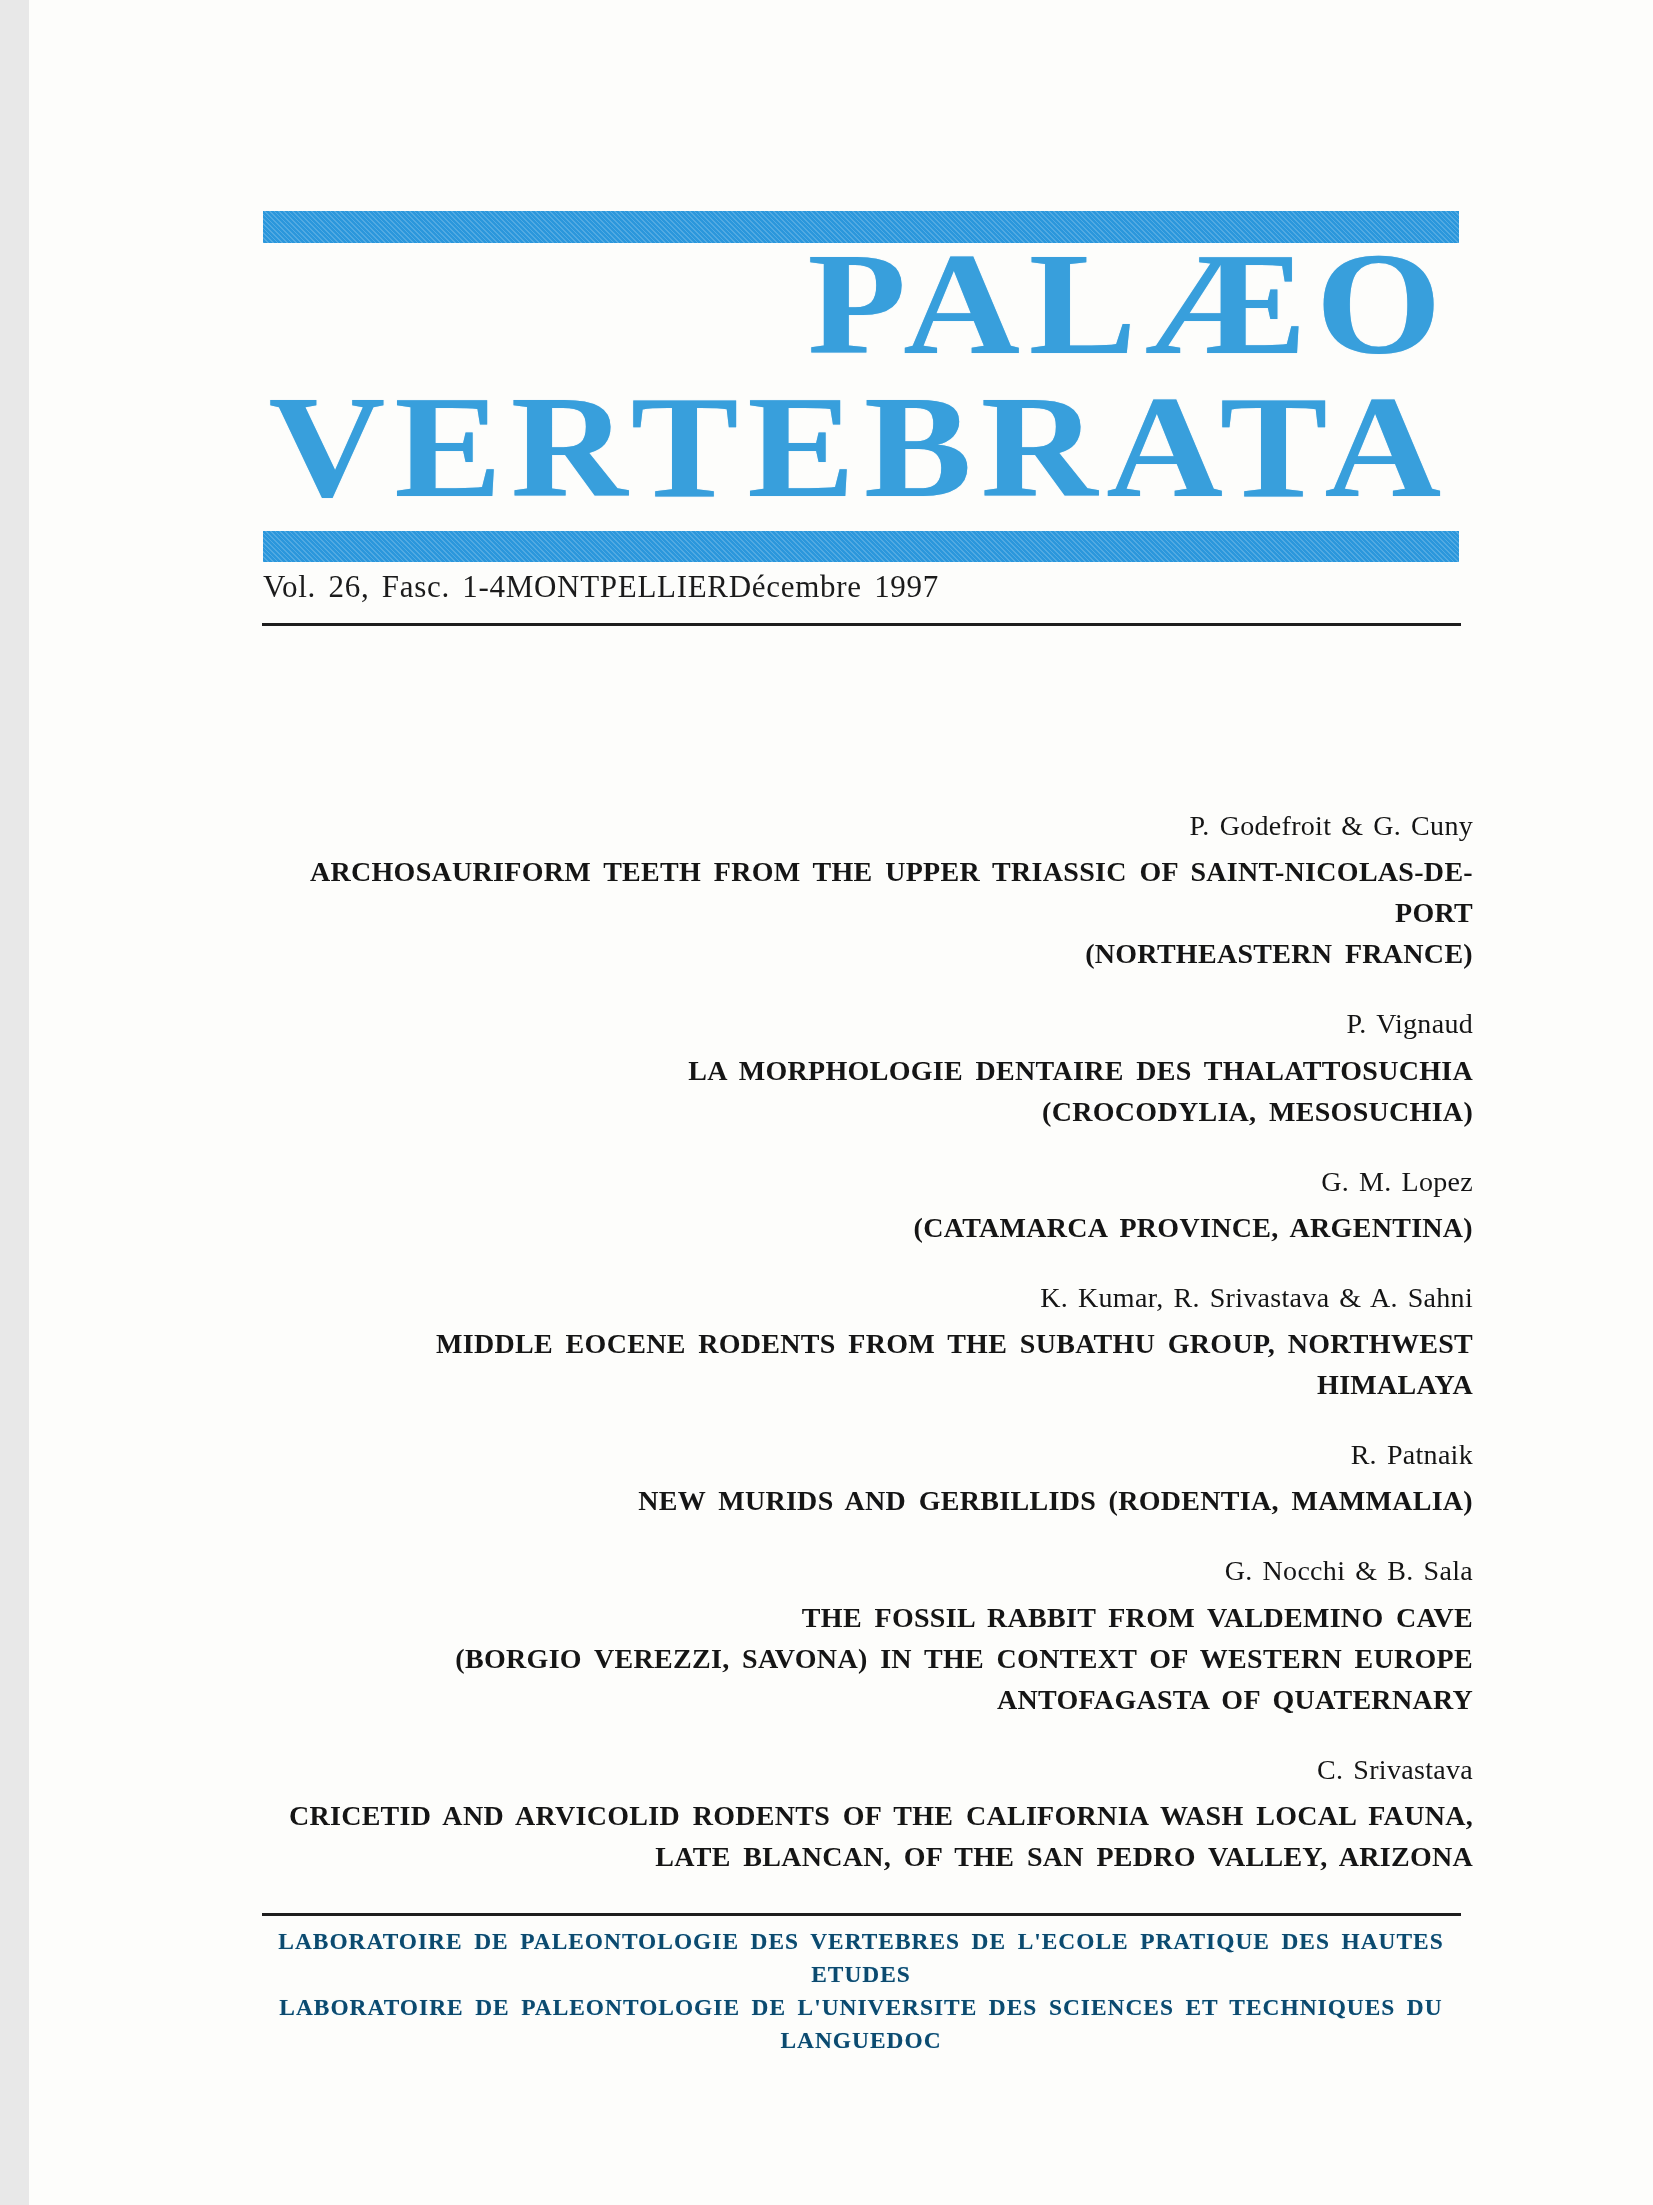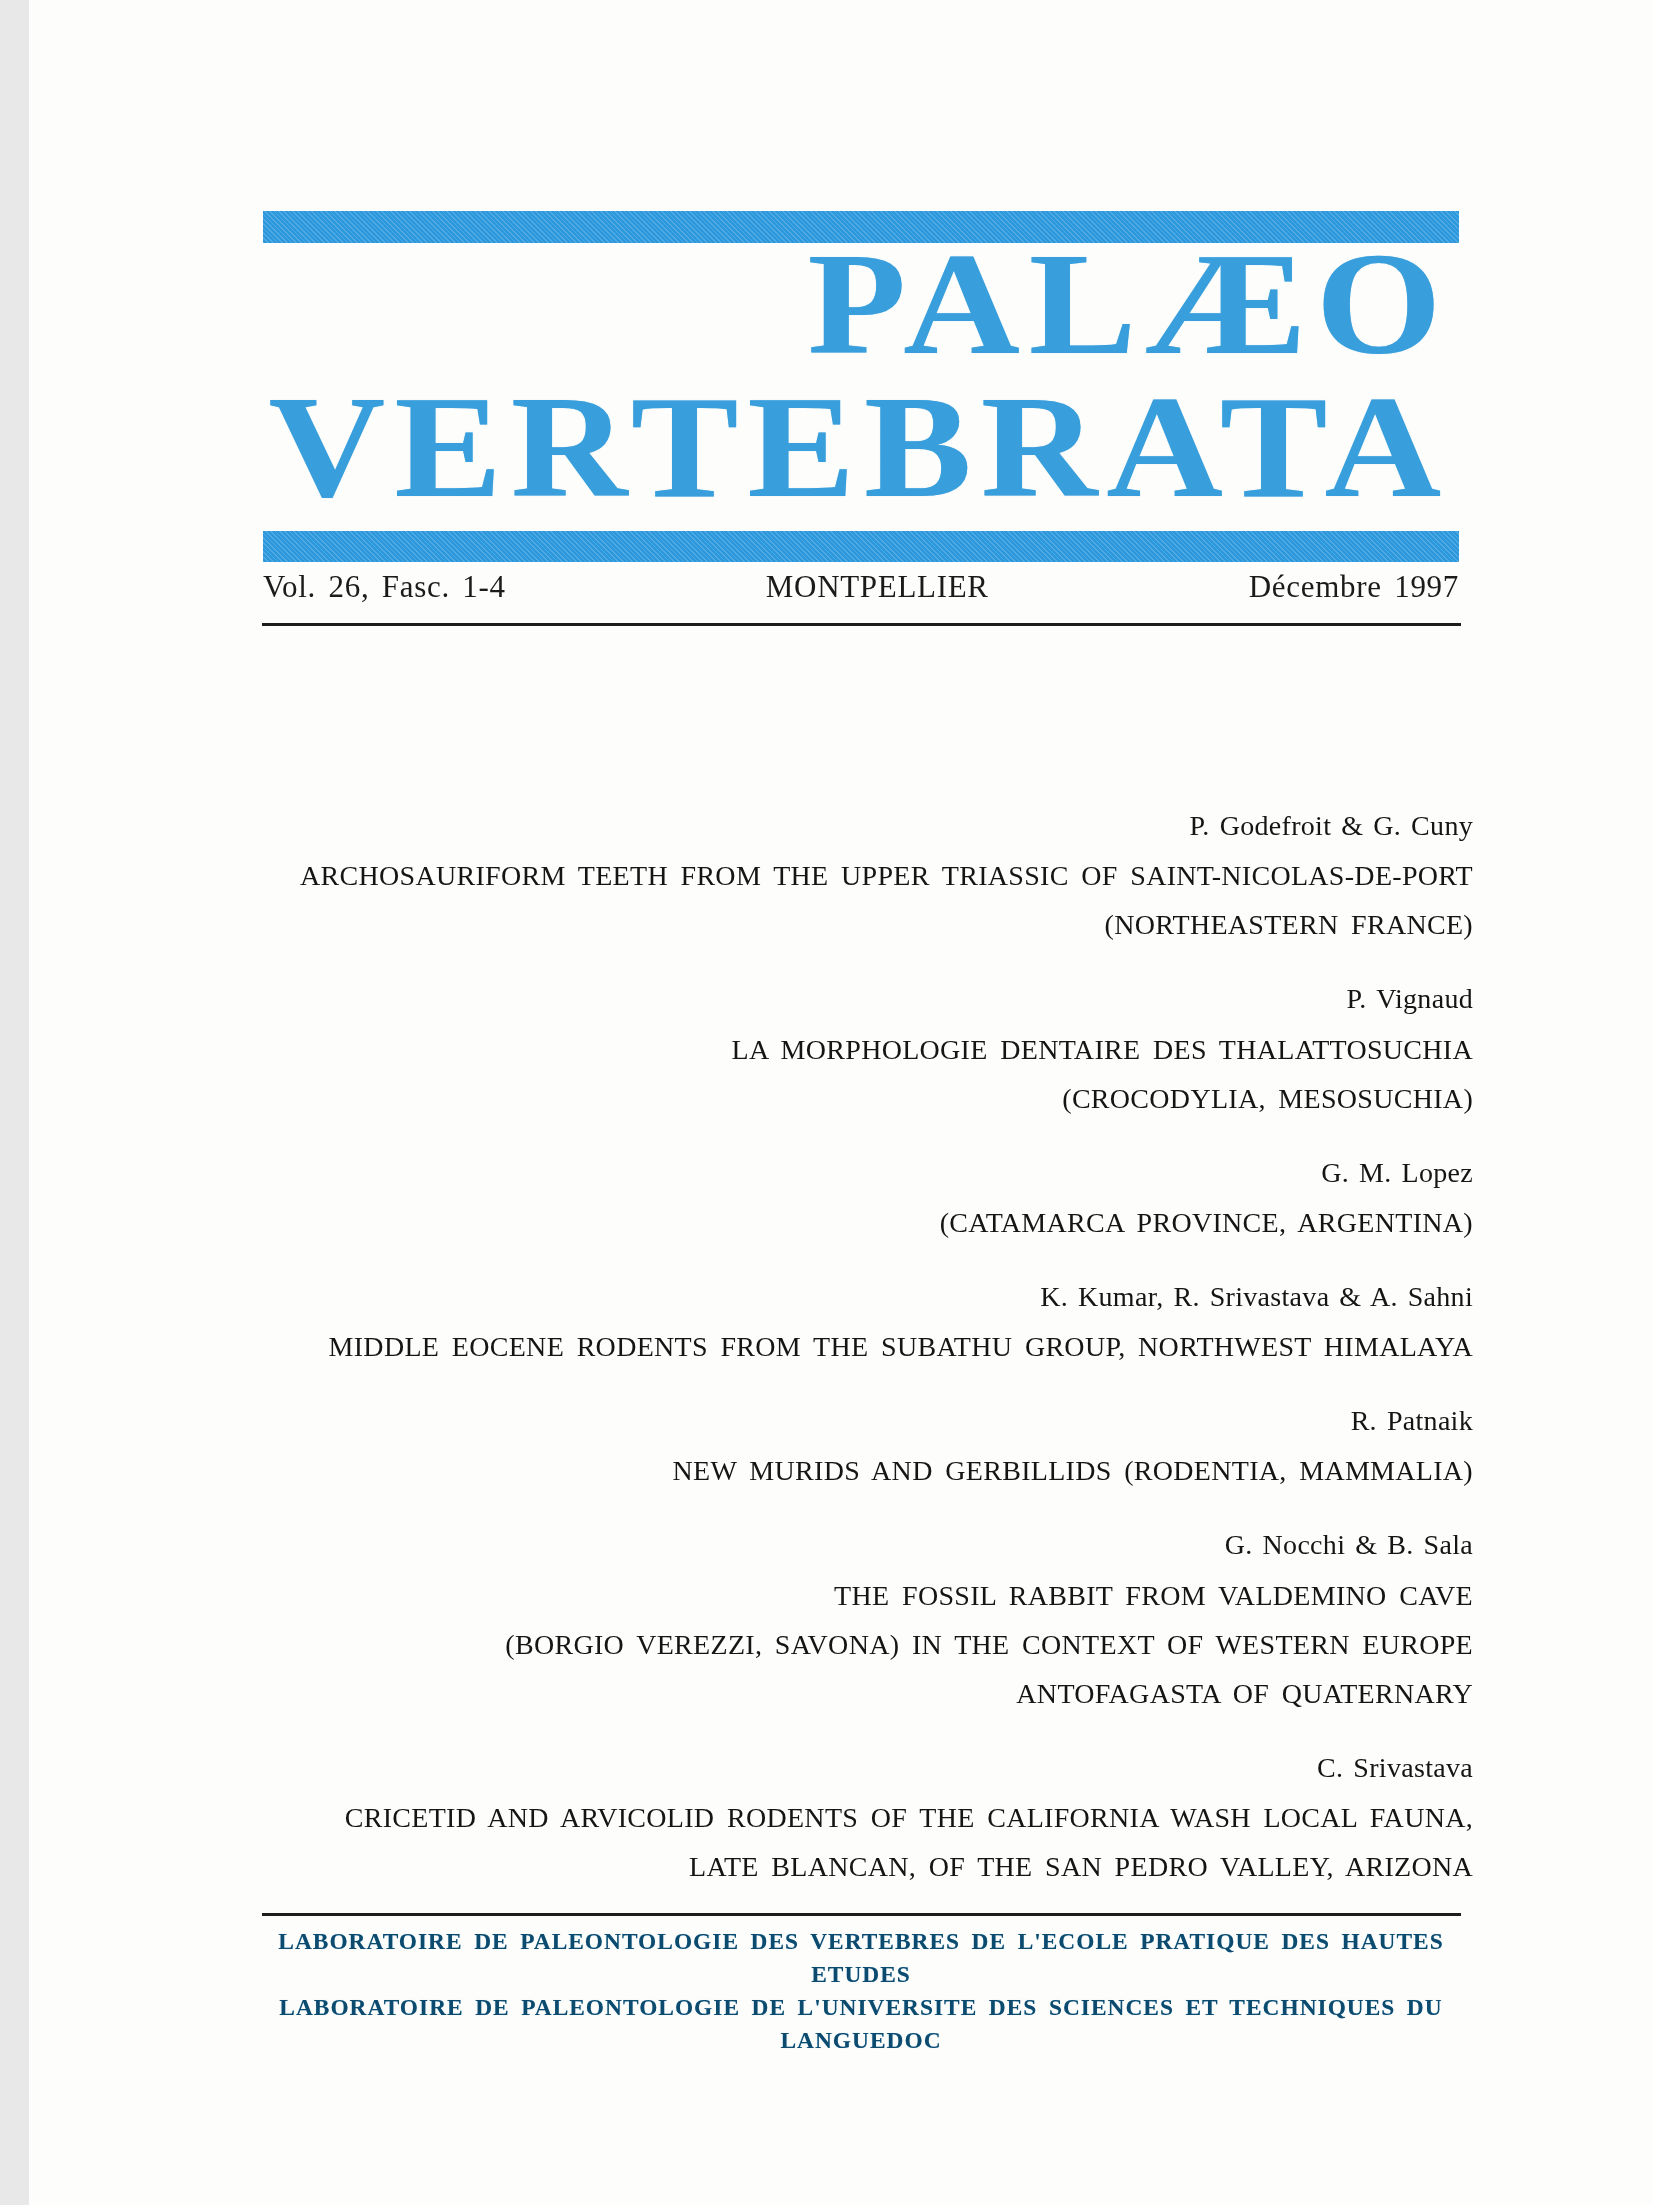--- a/index.html
+++ b/index.html
@@ -27,38 +27,38 @@
     font-size:147px;line-height:1;
     letter-spacing:8px;white-space:nowrap;
     transform:scaleX(1.10);transform-origin:100% 50%;
     text-shadow:0 0 0.7px rgba(56,159,220,.6);
   }
   .jtitle-1{top:230px;}
   .jtitle-2{top:373px;}
   
   .issue-row{
     position:absolute;left:234px;width:1196px;top:569px;
-    display:flex;justify-content:space-between;align-items:baseline;
+    display:flex;align-items:baseline;
     font-size:31px;color:#1b1b1b;letter-spacing:0.7px;word-spacing:4px;
   }
   .rule{position:absolute;left:233px;width:1199px;background:#1d1d1d;}
   .header-rule{top:623px;height:3.3px;}
   .footer-rule{top:1913px;height:3.3px;}
   
   .toc{
     position:absolute;left:248px;width:1196px;top:805px;
     text-align:right;color:#151515;
   }
   .article{margin:0 0 29px 0;}
   .authors{
     font-size:28px;line-height:41px;margin-bottom:5.3px;
     letter-spacing:0.3px;word-spacing:2.7px;
   }
   .title-line{
-    font-size:28px;font-weight:normal;line-height:49px;
+    font-size:28px;font-weight:bold;line-height:41px;
     letter-spacing:0.3px;word-spacing:5.3px;
   }
   
   .footer{
     position:absolute;left:234px;width:1196px;top:1925px;
     text-align:center;color:#0c4a6e;
     font-size:23.4px;line-height:33px;
     letter-spacing:1px;word-spacing:4.7px;font-weight:bold;
     text-shadow:0 0 0.7px rgba(45,150,216,.5);
   }

